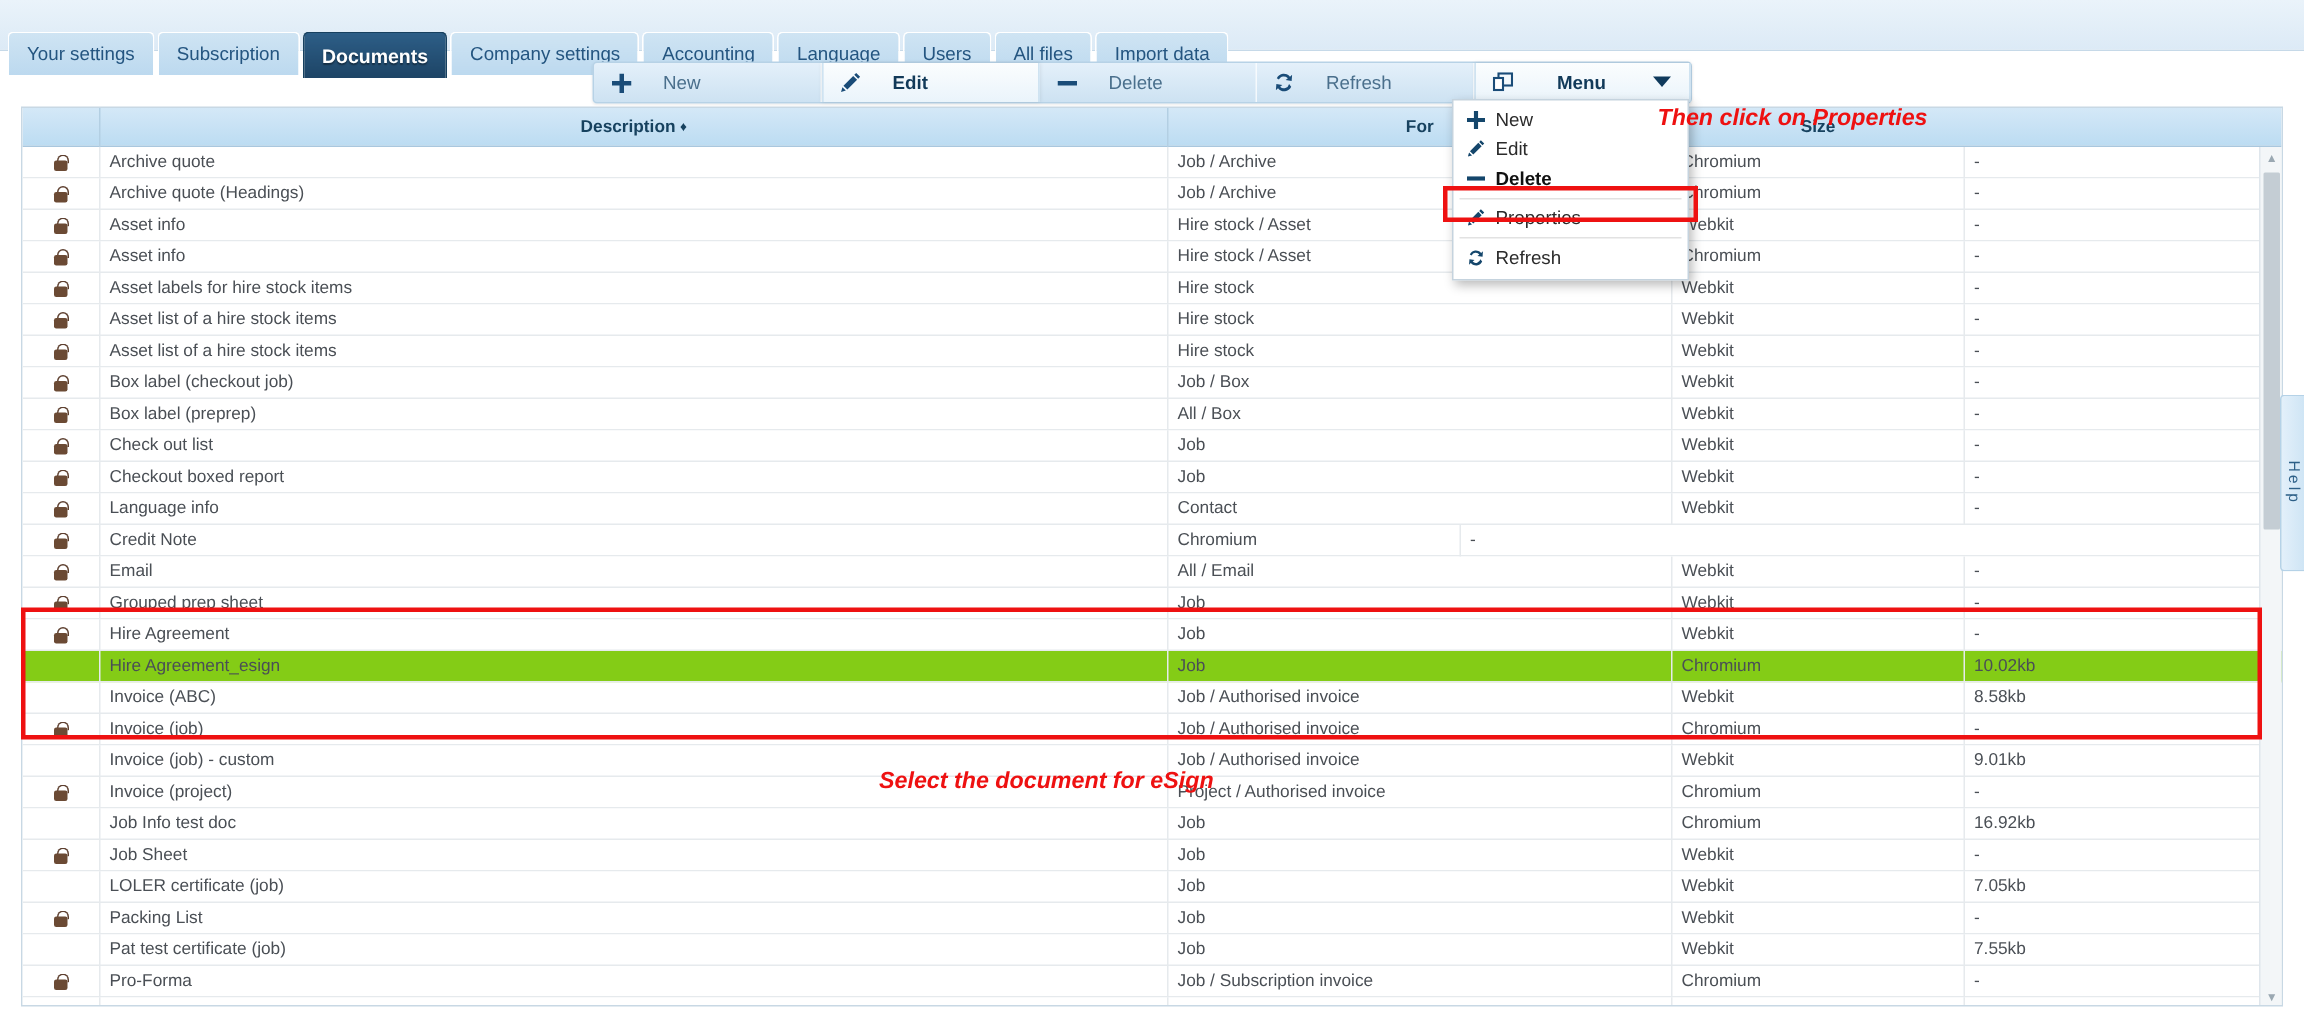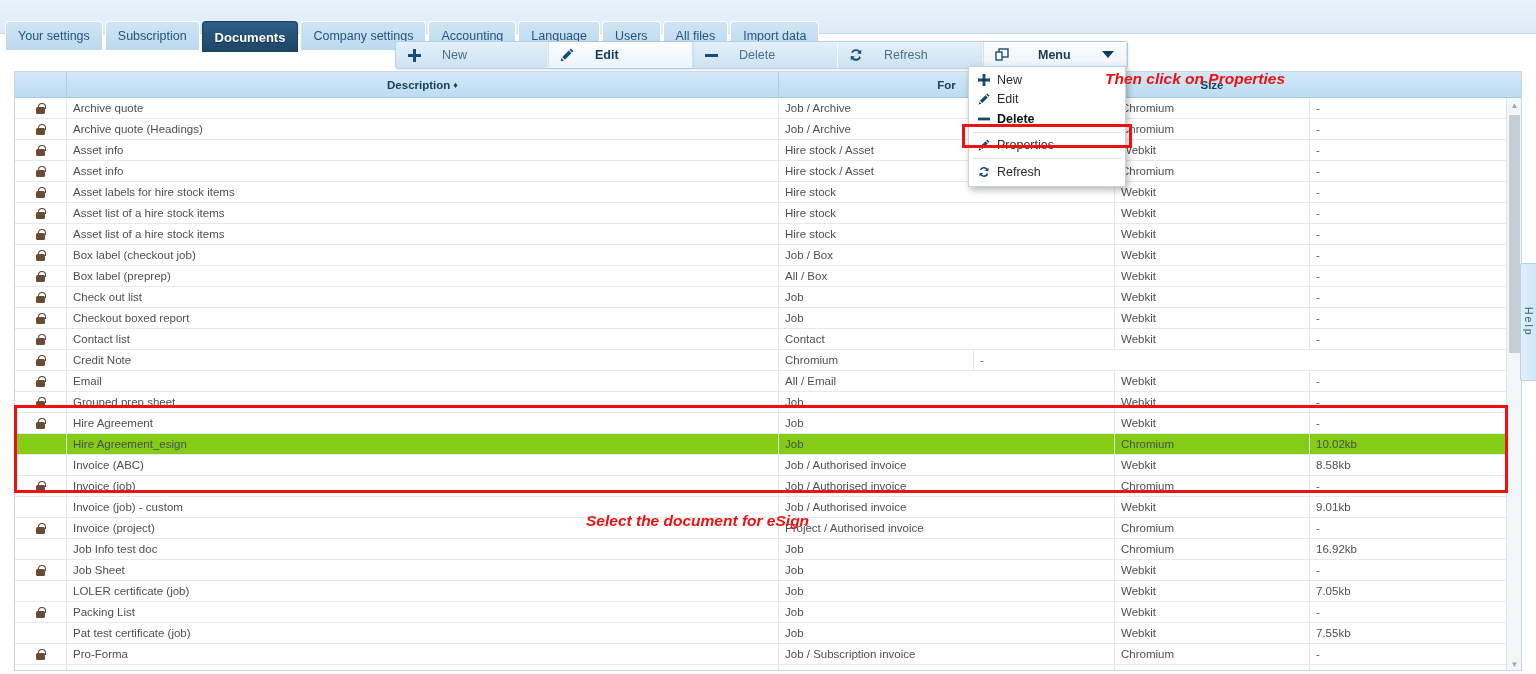--- a/index.html
+++ b/index.html
@@ -480,21 +480,21 @@
         </div>
         <div class="grow">
           <div class="gcell c-lock"><span class="lock"></span></div>
           <div class="gcell c-desc">Checkout boxed report</div>
           <div class="gcell c-for">Job</div>
           <div class="gcell c-pdf">Webkit</div>
           <div class="gcell c-size">-</div>
         </div>
         <div class="grow">
           <div class="gcell c-lock"><span class="lock"></span></div>
-          <div class="gcell c-desc">Contact list</div>
+          <div class="gcell c-desc">Language info</div>
           <div class="gcell c-for">Contact</div>
           <div class="gcell c-pdf">Webkit</div>
           <div class="gcell c-size">-</div>
         </div>
         <div class="grow">
           <div class="gcell c-lock"><span class="lock"></span></div>
           <div class="gcell c-desc">Credit Note</div>
           <div class="gcell c-pdf">Chromium</div>
           <div class="gcell c-size">-</div>
         </div>

